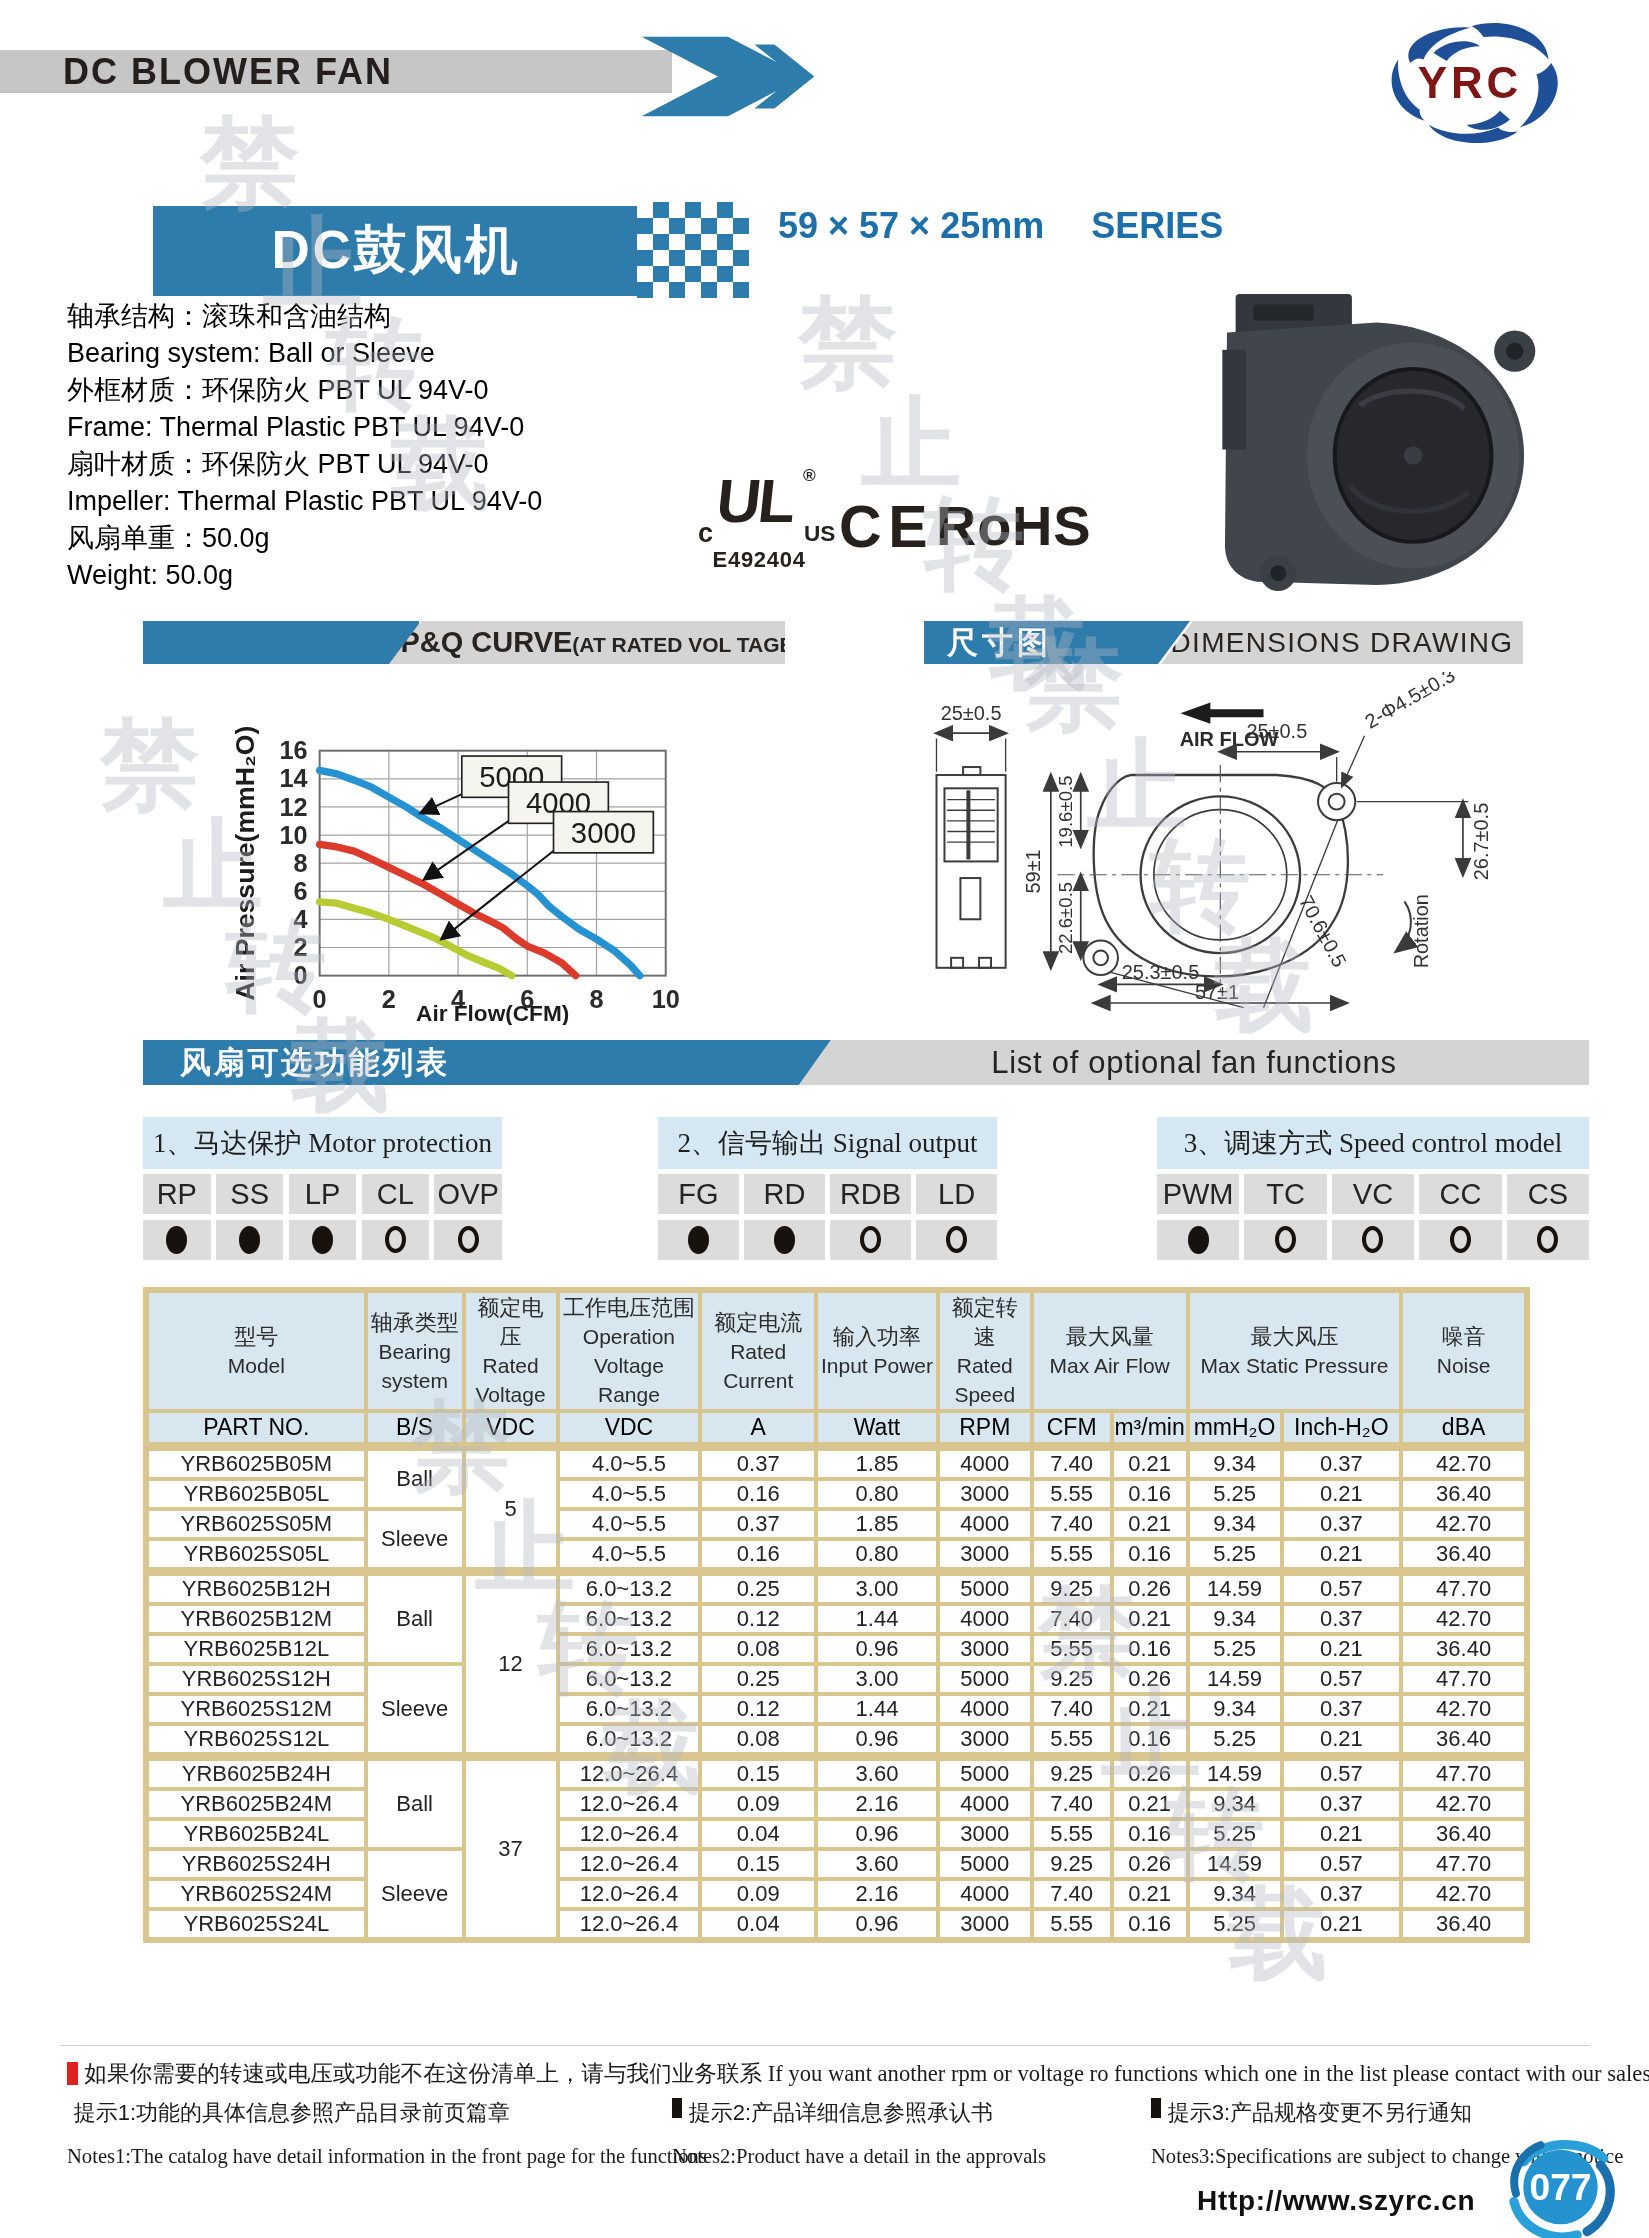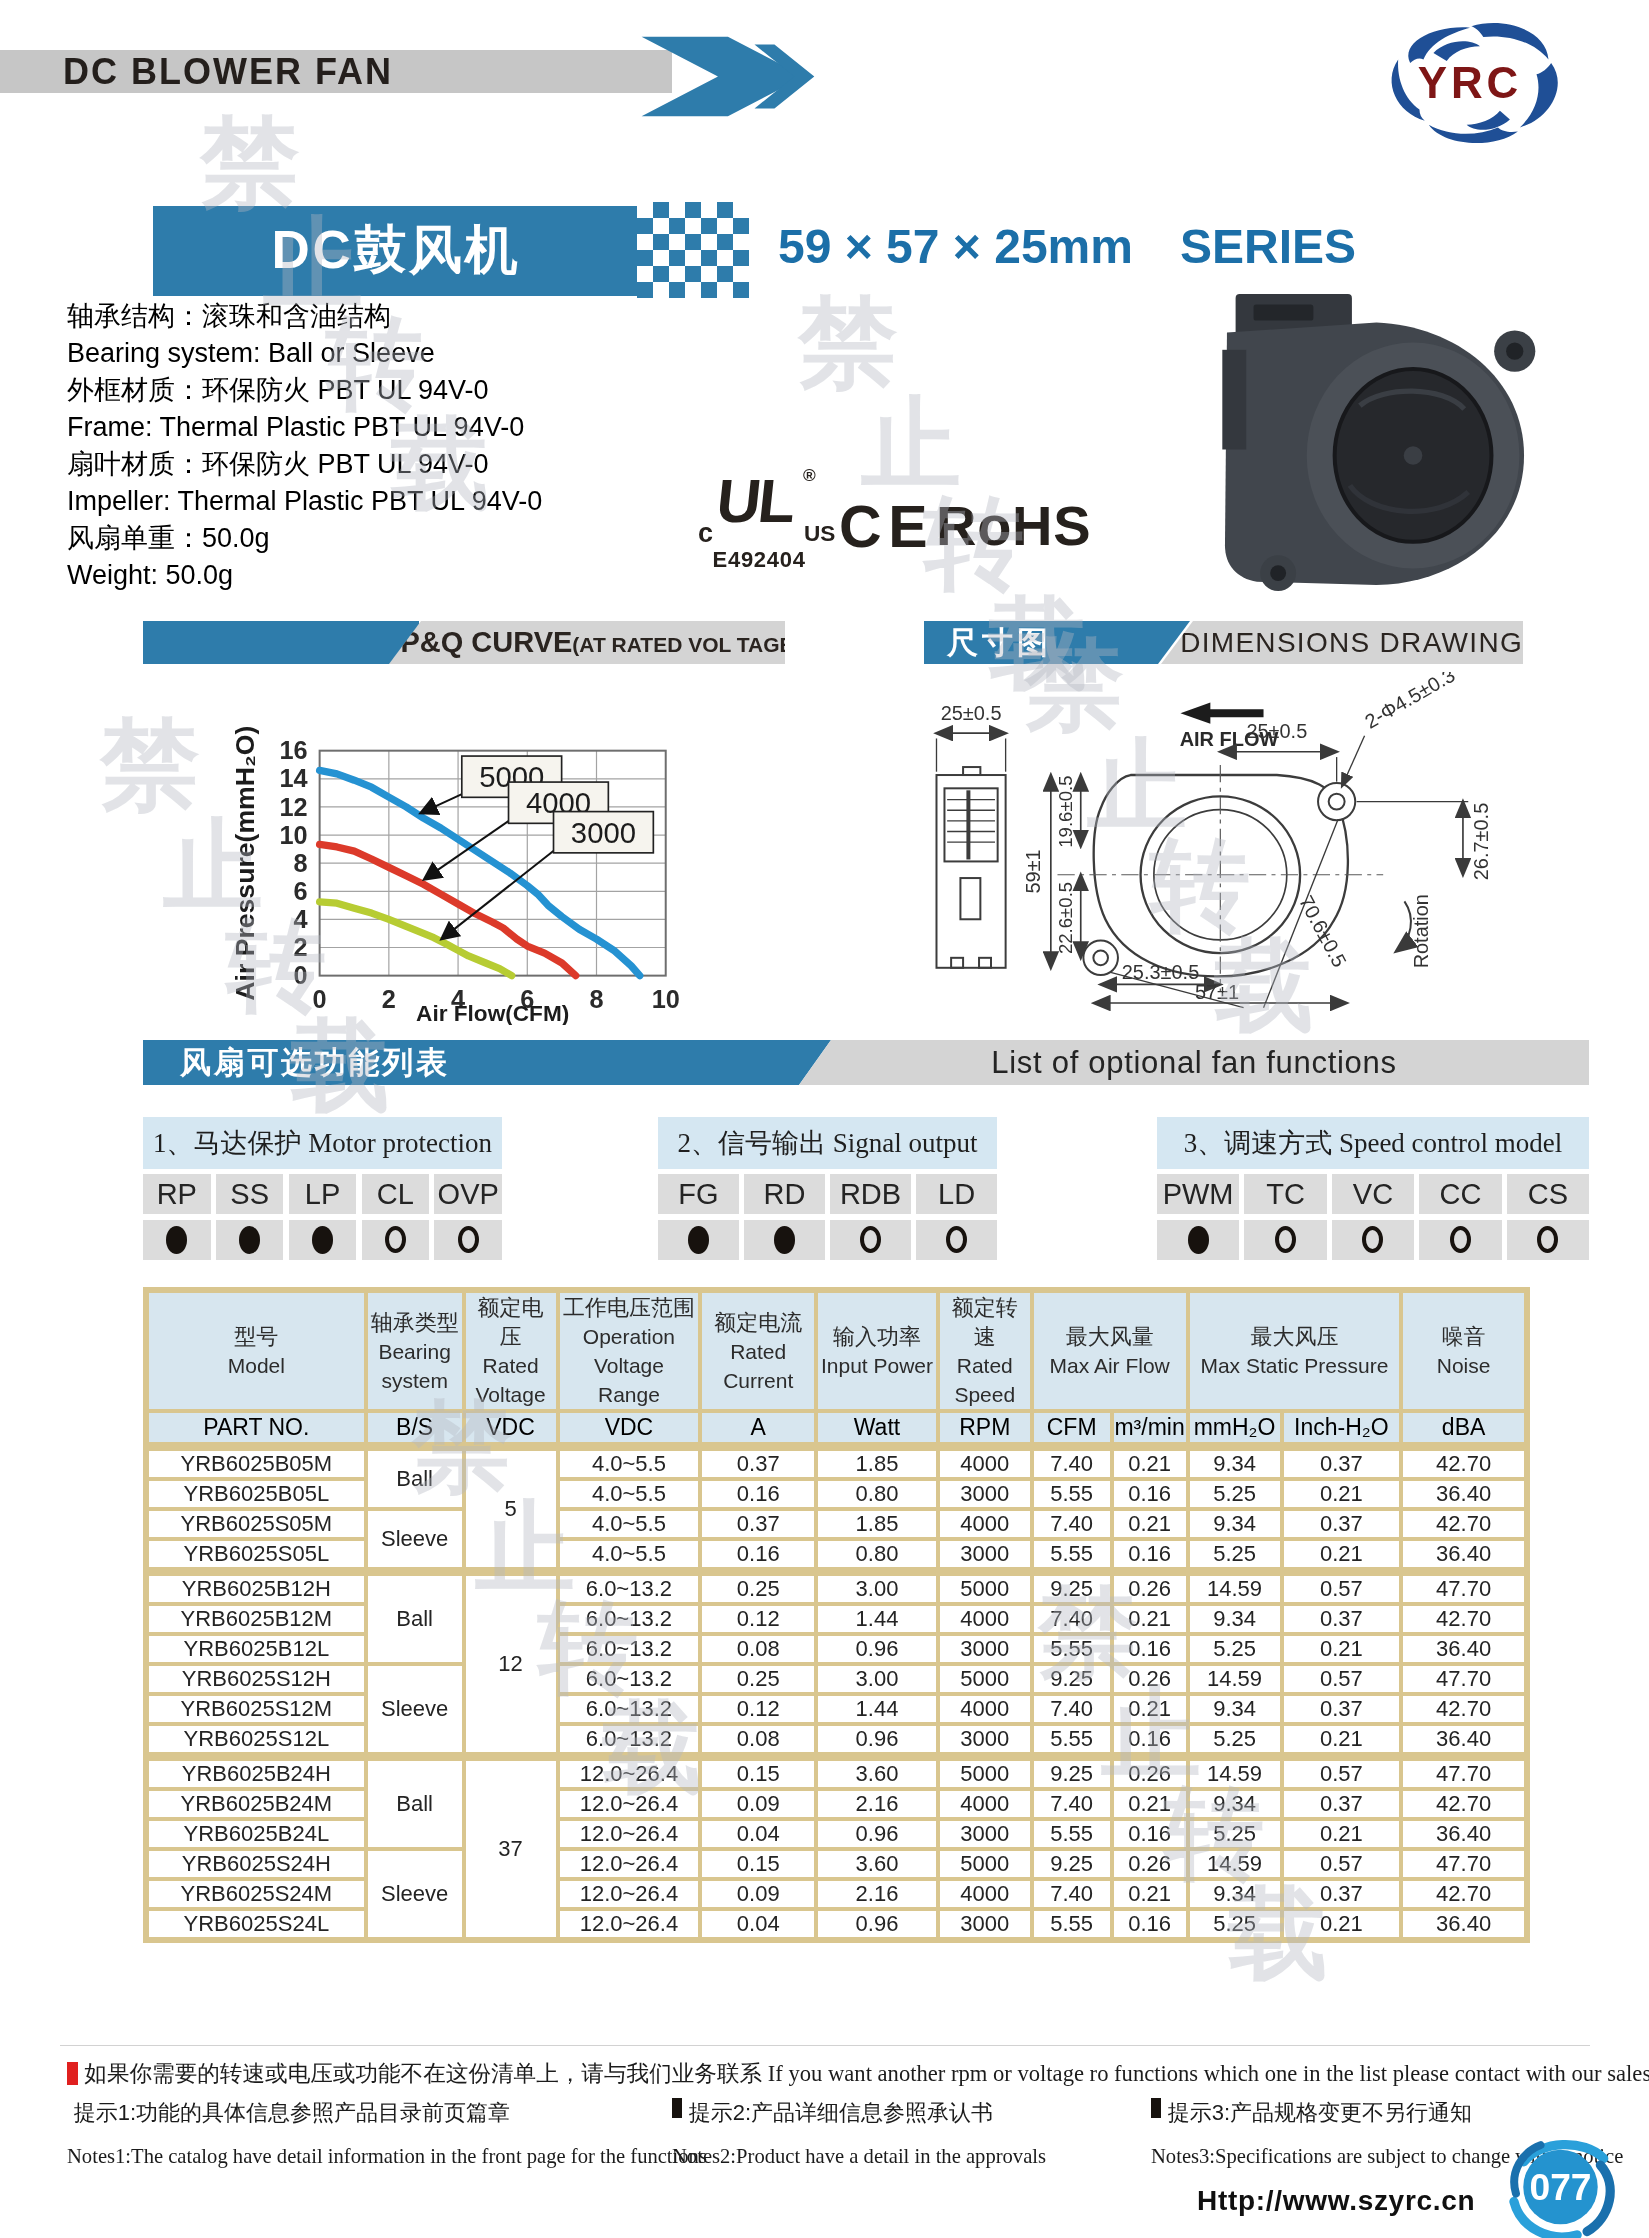--- a/index.html
+++ b/index.html
@@ -22,21 +22,21 @@
 
   
   .yrc{left:1370px;top:13.3px}
 
   
   .titlebox{left:153px;top:206px;width:486px;height:90px;background:var(--blue);display:flex;align-items:center;justify-content:center}
   .titlebox span{color:#fff;font-size:53px;font-weight:700;letter-spacing:2.7px}
   .checker{left:637px;top:202px;width:112px;height:96px;display:flex;flex-wrap:wrap}
   .ck{width:16px;height:16px;background:#fff}
   .ck.b{background:var(--blue)}
-  .series{left:778px;top:219px;display:flex;gap:47px;align-items:center;color:var(--blue2);font-weight:700;font-size:48px;white-space:nowrap}
+  .series{left:778px;top:205px;display:flex;gap:47px;align-items:center;color:var(--blue2);font-weight:700;font-size:36px;white-space:nowrap}
 
   
   .specs{left:67px;top:298px;font-size:27px;line-height:37px;color:#000000;white-space:nowrap}
 
   
   .ul-mark{left:698px;top:466px;width:140px;height:116px;font-weight:800;color:#26211d}
   .ul-c{position:absolute;left:0;top:52px;font-size:27px}
   .ul-main{position:absolute;left:18.6px;top:0;font-size:61px;transform:skewX(-6deg);letter-spacing:-2.7px}
   .ul-reg{position:absolute;left:105px;top:-1.3px;font-size:17.3px}
   .ul-us{position:absolute;left:106px;top:55px;font-size:22.6px}
@@ -47,21 +47,21 @@
   .photo{left:1217px;top:286px}
 
   
   .bar{height:43px;display:flex;align-items:center}
   .bar-blue-left{left:143px;top:621px;width:276px;background:var(--blue)}
   .bar-gray-pq{left:389px;top:621px;width:396px;background:var(--bargray);clip-path:polygon(32px 0,100% 0,100% 100%,0 100%);justify-content:center}
   .pq-text{font-size:29px;font-weight:700;color:#2a2420;padding-left:27px;white-space:nowrap}
   .pq-sub{font-size:21px;font-weight:700}
   .bar-blue-dim{left:924px;top:621px;width:266px;background:var(--blue);clip-path:polygon(0 0,100% 0,calc(100% - 32px) 100%,0 100%)}
   .dim-cn{color:#fff;font-size:31px;font-weight:700;padding-left:23px;letter-spacing:4px}
-  .bar-gray-dim{left:1161px;top:621px;width:362px;background:var(--bargray);clip-path:polygon(32px 0,100% 0,100% 100%,0 100%);justify-content:flex-end}
+  .bar-gray-dim{left:1161px;top:621px;width:362px;background:var(--bargray);clip-path:polygon(32px 0,100% 0,100% 100%,0 100%);justify-content:center}
   .dim-en{font-size:28px;color:#2a2420;letter-spacing:1.3px;white-space:nowrap}
 
   
   .chart{left:100px;top:692px}
   .dims{left:931px;top:672px}
 
   
   .fbar-blue{left:143px;top:1040px;width:688px;height:45px;background:var(--blue);clip-path:polygon(0 0,100% 0,calc(100% - 32px) 100%,0 100%);display:flex;align-items:center}
   .fbar-blue span{color:#fff;font-size:31px;font-weight:700;padding-left:37px;letter-spacing:2.7px}
   .fbar-gray{left:799px;top:1040px;width:790px;height:45px;background:var(--bargray);clip-path:polygon(32px 0,100% 0,100% 100%,0 100%);display:flex;align-items:center;justify-content:center}

